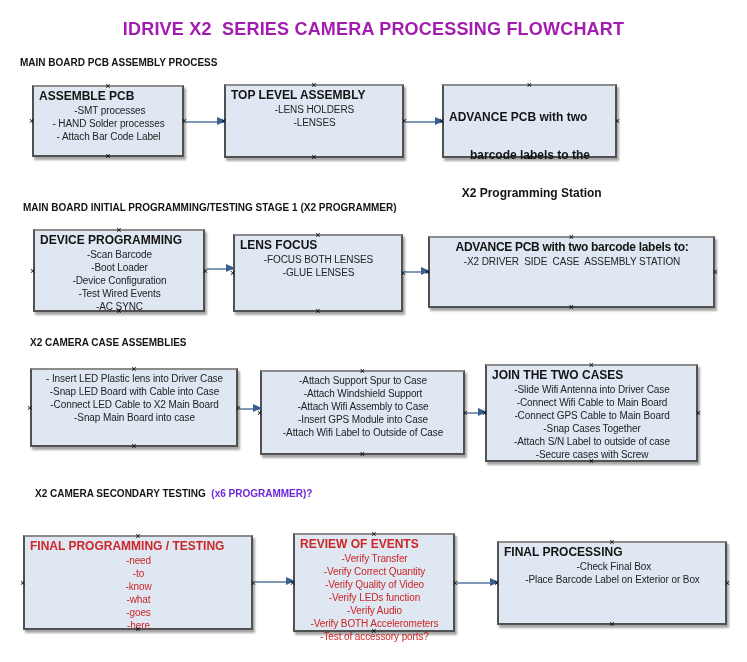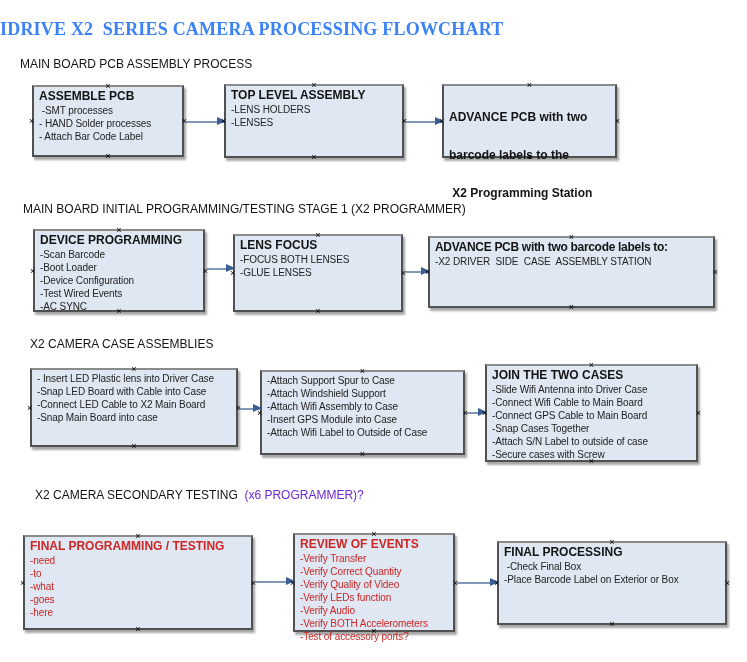--- a/index.html
+++ b/index.html
@@ -1,40 +1,40 @@
 <!DOCTYPE html>
 <html><head>
 <meta charset="utf-8">
 <style>
   html,body { margin:0; padding:0; background:#ffffff; }
   .canvas {
     position:relative; width:747px; height:662px; background:#ffffff;
     font-family:"Liberation Sans", sans-serif; overflow:hidden;
   }
   .main-title {
-    position:absolute; top:19px; left:0; right:0; text-align:left;
-    font-size:18px; font-weight:bold; color:#3b82f6; white-space:pre; letter-spacing:0.2px;font-family:Liberation Serif, serif;
+    position:absolute; top:19px; left:0; right:0; text-align:center;
+    font-size:18px; font-weight:bold; color:#a21caf; white-space:pre; letter-spacing:0.2px;
   }
   .sec-heading {
-    position:absolute; font-size:12px; font-weight:normal; color:#141414; white-space:pre;
+    position:absolute; font-size:10px; font-weight:bold; color:#141414; white-space:pre;
   }
   .sec-heading .red-part { color:#6d28d9;text-align:center; }
 
   .fbox {
     position:absolute; box-sizing:border-box; background:#dee7f2;
     border:2px solid #515151; border-top-color:#8b8b8b;
     box-shadow:2px 3px 2px rgba(0,0,0,0.35);
     padding:2px 4px 2px 5px;
   }
   .box-title {
     font-size:12px; font-weight:bold; line-height:15px; color:#141414; white-space:pre;
   }
-  .box-title.tight { letter-spacing:-0.3px; }
+  .box-title.tight { letter-spacing:-0.3px;text-align:center; }
   .box-item {
-    font-size:10px; line-height:13px; color:#232323; white-space:pre; letter-spacing:-0.1px;
+    font-size:10px; line-height:13px; color:#232323; white-space:pre; letter-spacing:-0.1px;text-align:center;
   }
   .bold-body .box-title, .bold-body .box-item {
     font-size:12px; font-weight:bold; line-height:18px; color:#141414; letter-spacing:0;margin-top:20px;
   }
   .red-box .box-title, .red-box .box-item { color:#cc2626; }
 
   .handle {
     position:absolute; font-size:9px; line-height:9px; color:#000; z-index:3;
   }
   .handle-top    { top:-5px;  left:50%; transform:translateX(-50%); }
@@ -200,20 +200,21 @@
       <span class="handle handle-left">×</span>
       <span class="handle handle-right">×</span>
     </div>
 
   <div class="sec-heading h-s4"><span>X2 CAMERA SECONDARY TESTING  </span><span class="red-part">(x6 PROGRAMMER)?</span></div>
 
   <div class="fbox b-r4a red-box">
     <div class="box-title">FINAL PROGRAMMING / TESTING</div>
     <div class="box-item">-need</div>
     <div class="box-item">-to</div>
+    <div class="box-item">-know</div>
     <div class="box-item">-what</div>
     <div class="box-item">-goes</div>
     <div class="box-item">-here</div>
   <span class="handle handle-top">×</span>
       <span class="handle handle-bottom">×</span>
       <span class="handle handle-left">×</span>
       <span class="handle handle-right">×</span>
     </div>
 
   <div class="arrow a-r4-1"></div>

